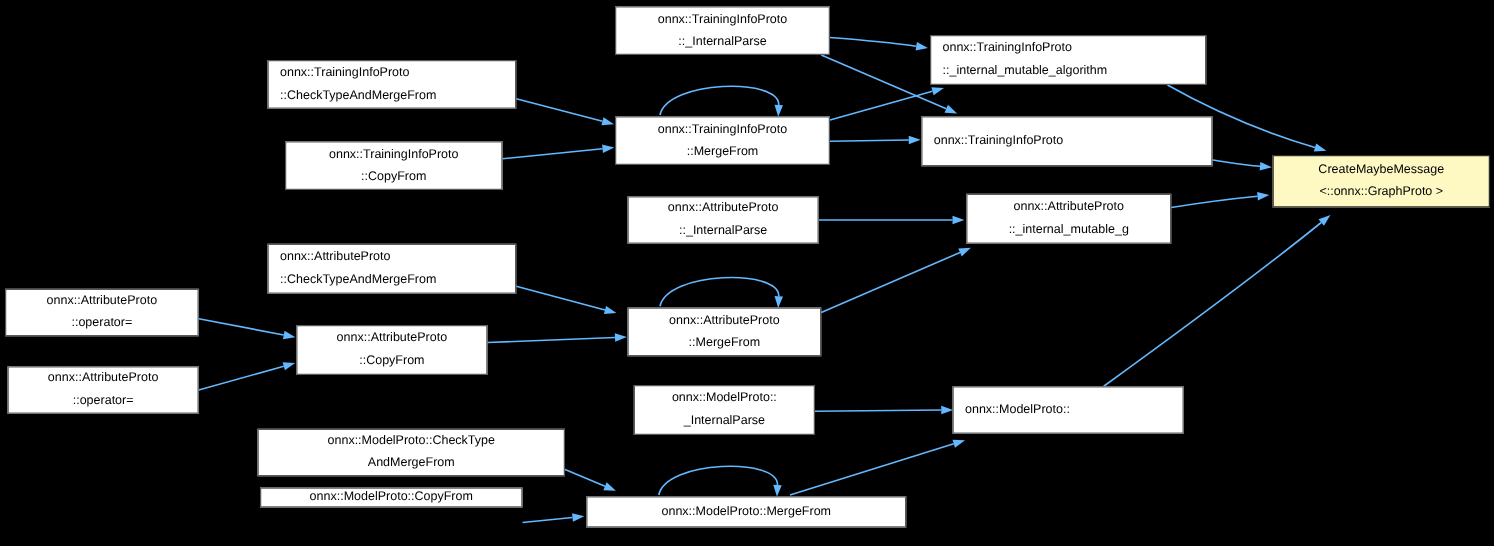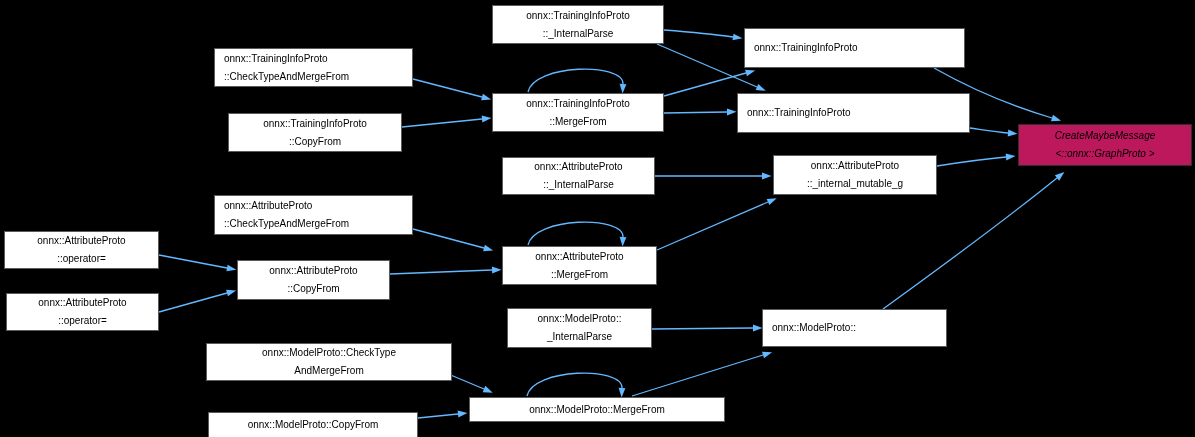--- a/index.html
+++ b/index.html
@@ -4,21 +4,21 @@
 <style>
   html,body{margin:0;padding:0;background:#000;}
   .canvas{position:relative;width:1195px;height:437px;background:#000;overflow:hidden;
           font-family:"Liberation Sans", sans-serif;}
   .edges{position:absolute;left:0;top:0;width:1195px;height:437px;}
   .node{position:absolute;box-sizing:border-box;background:#fff;border:1.4px solid #5a5a5a;
         color:#000;font-size:10px;line-height:18px;white-space:nowrap;
         display:flex;flex-direction:column;justify-content:center;padding:0 8px;}
   .node.center{align-items:center;text-align:center;}
   .node.left{align-items:flex-start;text-align:left;padding-left:9px;}
-  .node.hl{background:#be185d;border-color:#2e2e2e;font-style:italic;}
+  .node.hl{background:#fef9c3;border-color:#2e2e2e;}
   .ln{display:block;}
 </style>
 </head>
 <body>
 
 <div class="canvas">
 
   <svg class="edges" width="1195" height="437" viewBox="0 0 1195 437" fill="none">
     <defs>
       <marker id="arr" markerWidth="12" markerHeight="10" refX="0.5" refY="5" orient="auto" markerUnits="userSpaceOnUse">
@@ -63,20 +63,21 @@
   <div class="node center" style="left:492px;top:5px;width:172px;height:39px">
     <span class="ln">onnx::TrainingInfoProto</span>
     <span class="ln">::_InternalParse</span>
   </div>
   <div class="node center" style="left:492px;top:93px;width:172px;height:39px">
     <span class="ln">onnx::TrainingInfoProto</span>
     <span class="ln">::MergeFrom</span>
   </div>
   <div class="node left" style="left:744px;top:28px;width:221px;height:40px">
     <span class="ln">onnx::TrainingInfoProto</span>
+    <span class="ln">::_internal_mutable_algorithm</span>
   </div>
   <div class="node left" style="left:737px;top:93px;width:233px;height:40px">
     <span class="ln">onnx::TrainingInfoProto</span>
   </div>
 
   <div class="node center" style="left:502px;top:157px;width:153px;height:38px">
     <span class="ln">onnx::AttributeProto</span>
     <span class="ln">::_InternalParse</span>
   </div>
   <div class="node center" style="left:773px;top:155px;width:164px;height:40px">
@@ -105,21 +106,21 @@
   </div>
 
   <div class="node center" style="left:507px;top:308px;width:145px;height:40px">
     <span class="ln">onnx::ModelProto::</span>
     <span class="ln">_InternalParse</span>
   </div>
   <div class="node center" style="left:206px;top:343px;width:246px;height:38px">
     <span class="ln">onnx::ModelProto::CheckType</span>
     <span class="ln">AndMergeFrom</span>
   </div>
-  <div class="node center" style="left:208px;top:412px;width:210px;height:26px">
+  <div class="node center" style="left:208px;top:390px;width:210px;height:16px">
     <span class="ln">onnx::ModelProto::CopyFrom</span>
   </div>
   <div class="node center" style="left:469px;top:397px;width:256px;height:25px">
     <span class="ln">onnx::ModelProto::MergeFrom</span>
   </div>
   <div class="node left" style="left:762px;top:309px;width:185px;height:38px">
     <span class="ln">onnx::ModelProto::</span>
   </div>
 
   <div class="node center hl" style="left:1018px;top:124px;width:174px;height:42px">

